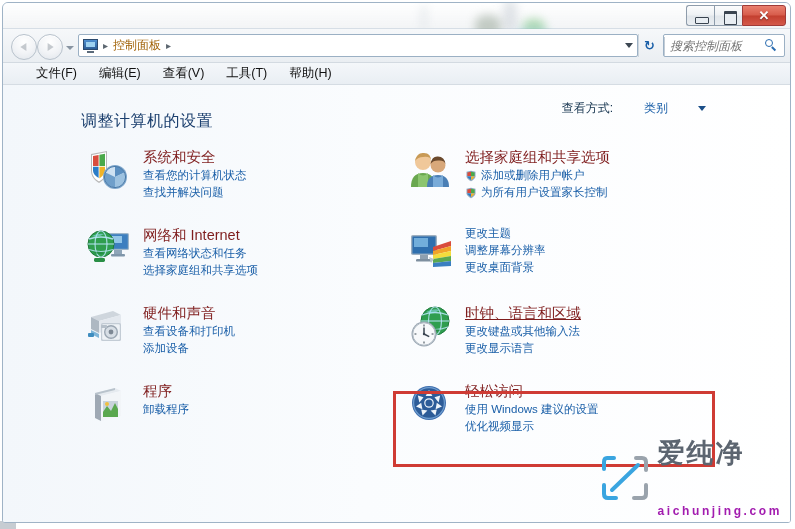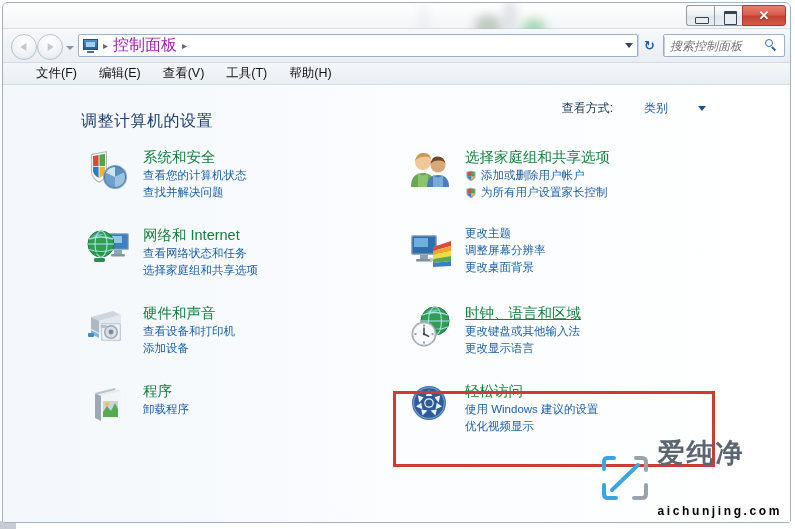--- a/index.html
+++ b/index.html
@@ -177,22 +177,22 @@
     position: absolute; left: 2px; top: 2px;
     width: 9px; height: 5px;
     background: #9fd2f0;
   }
   .addr-icon .base {
     position: absolute; left: 4px; bottom: 0;
     width: 7px; height: 2px;
     background: #5a6a7a;
   }
   .crumb {
-    font-size: 16px;
-    color: #a21caf;
+    font-size: 12px;
+    color: #a16207;
     padding: 0 3px;
     white-space: nowrap;
   }
   .crumb-sep {
     color: #5c6670;
     font-size: 10px;
     padding: 0 2px;
   }
   .addr-drop {
     margin-left: auto;
@@ -336,21 +336,21 @@
   .col-right { left: 400px; }
 
   .cat {
     position: relative;
     min-height: 70px;
     padding-left: 62px;
     margin-bottom: 8px;
   }
   .cat-title {
     font-size: 14.5px;
-    color: #15803d;
+    color: #7f1d1d;
     line-height: 20px;
     display: inline-block;
   }
   .cat.hover .cat-title {
     text-decoration: underline;
   }
   .cat-link {
     font-size: 11.5px;
     color: #1a5fa8;
     line-height: 17px;
@@ -402,21 +402,21 @@
   .wm-text { display: flex; flex-direction: column; gap: 36px; }
   .wm-cn {
     font-size: 27px;
     color: #5c6570;
     letter-spacing: 2px;
     line-height: 30px;
     font-weight: bold;
   }
   .wm-en {
     font-size: 12px;
-    color: #000000;
+    color: #a21caf;
     letter-spacing: 2.6px;
     line-height: 14px;
     font-weight: bold;
   }
 
   
   .tb-sliver {
     position: absolute;
     left: 0; bottom: 0;
     width: 16px; height: 8px;

